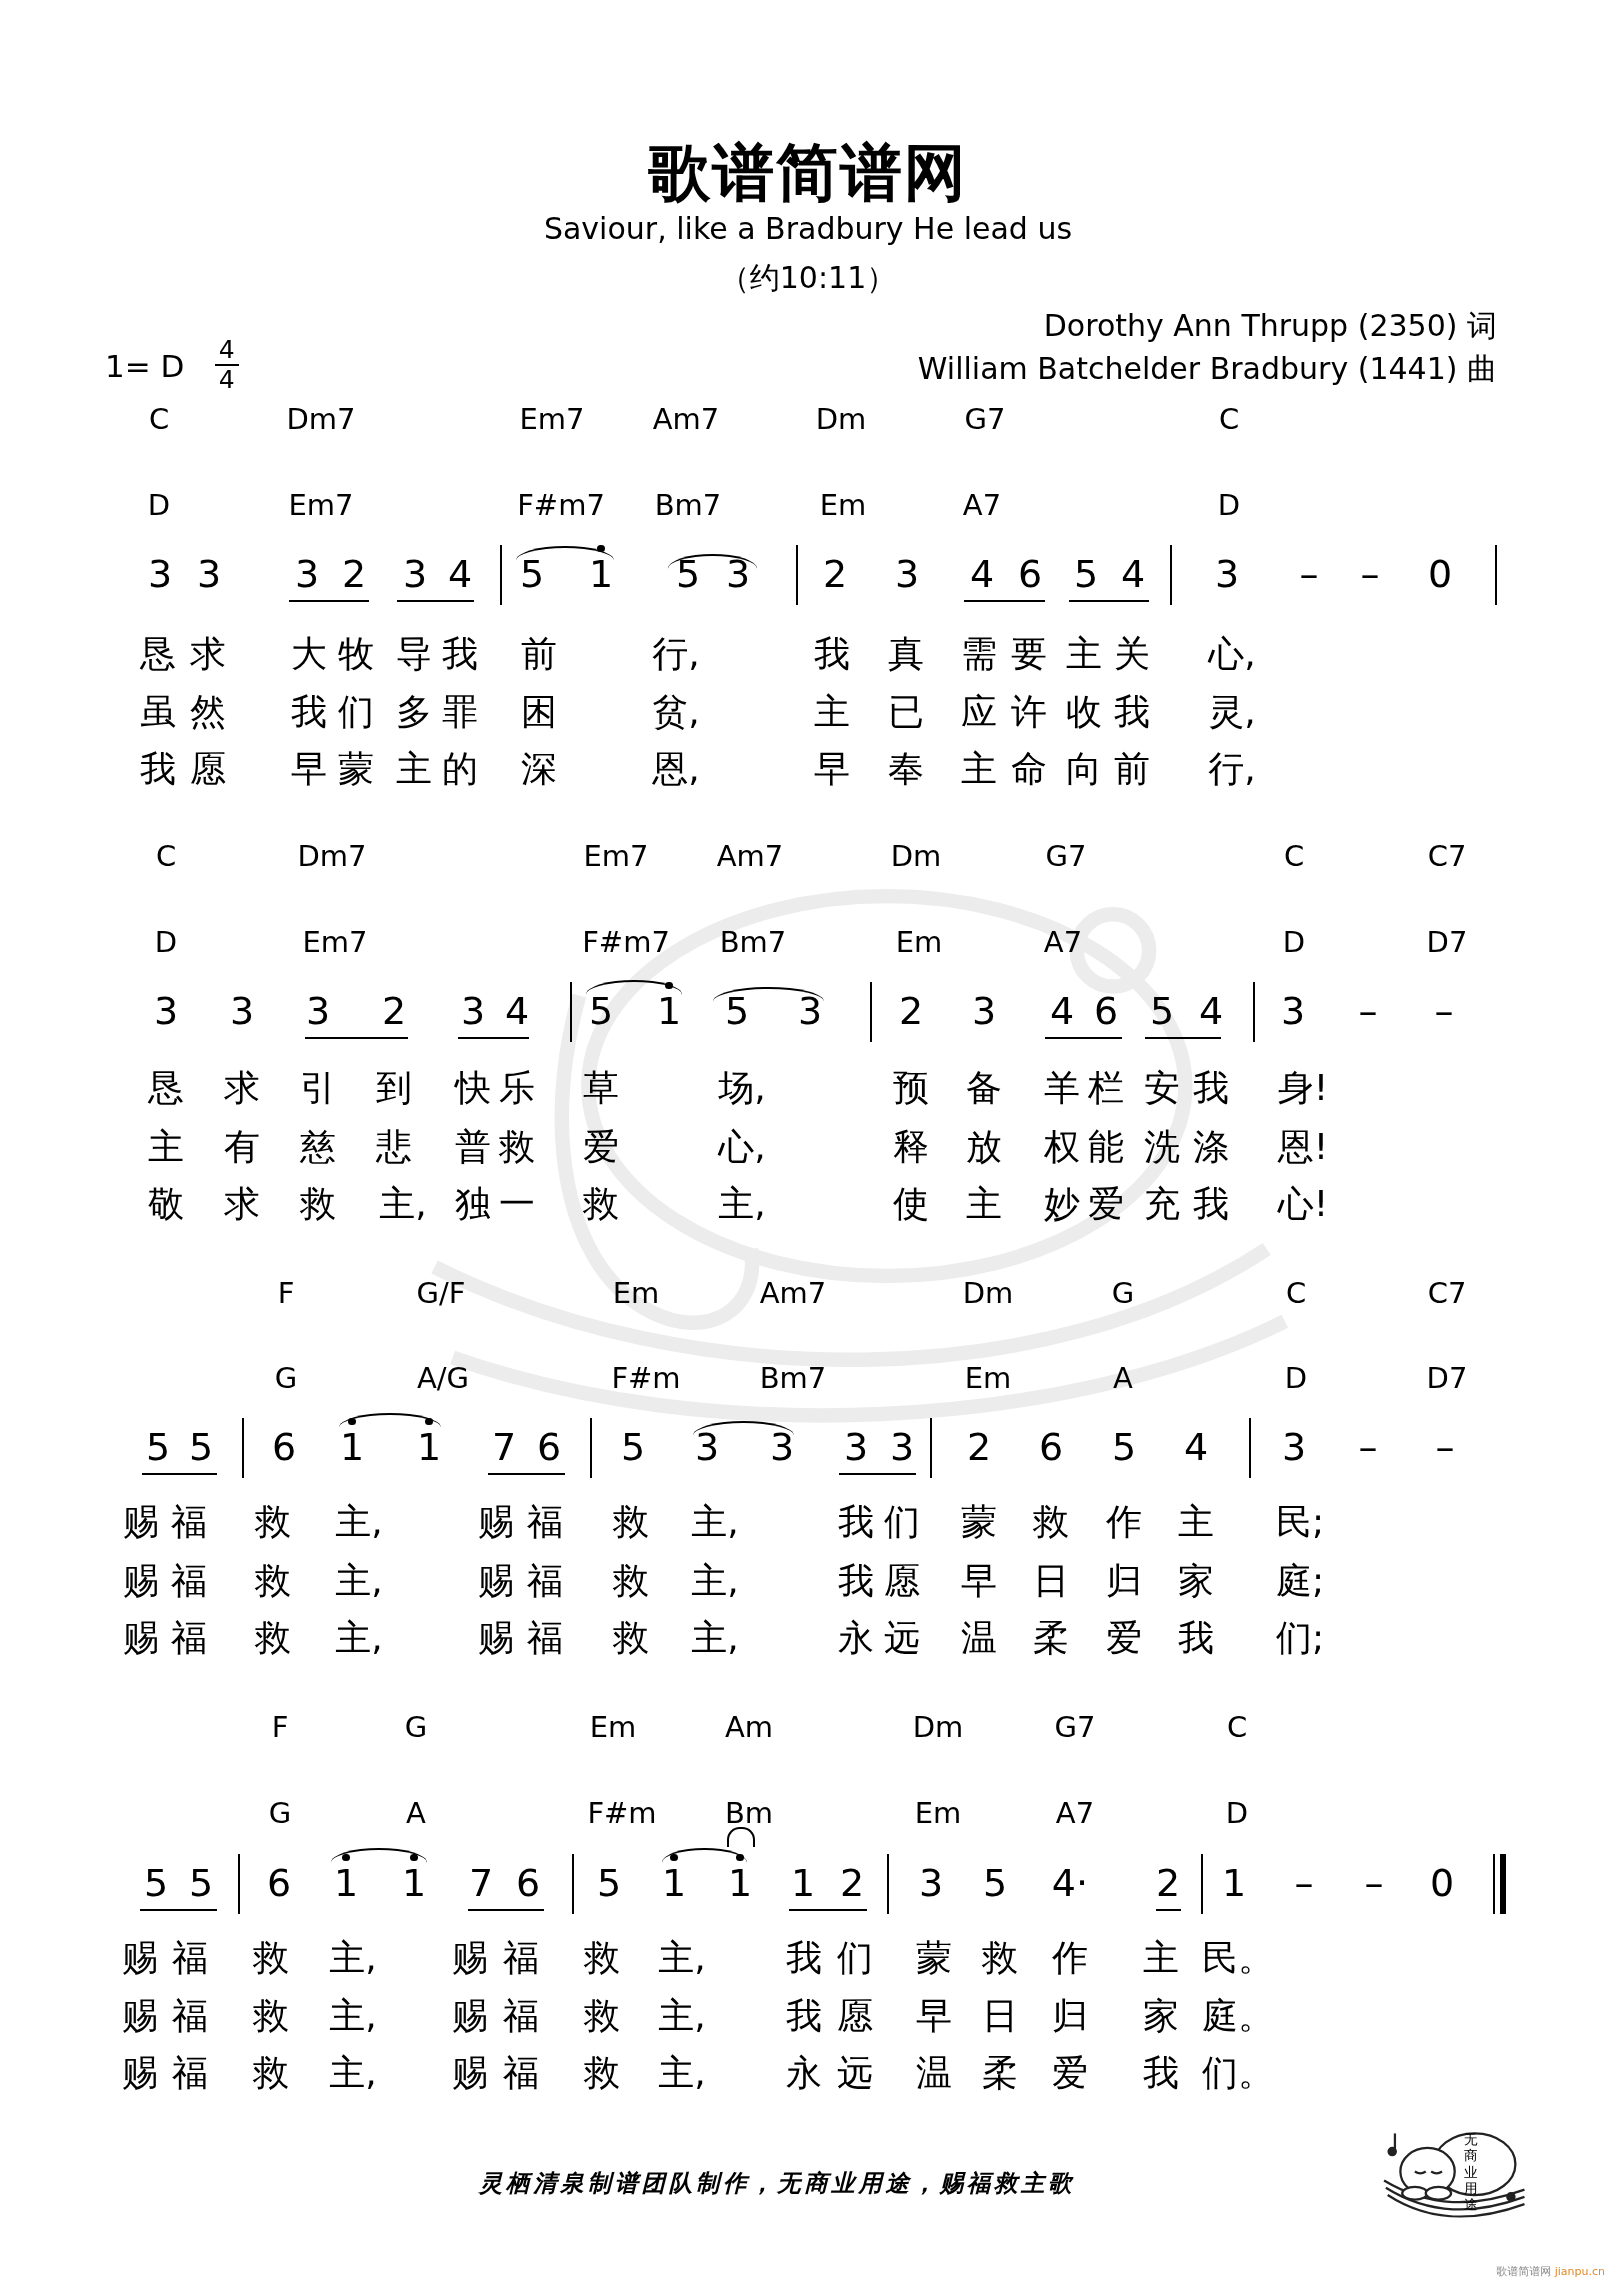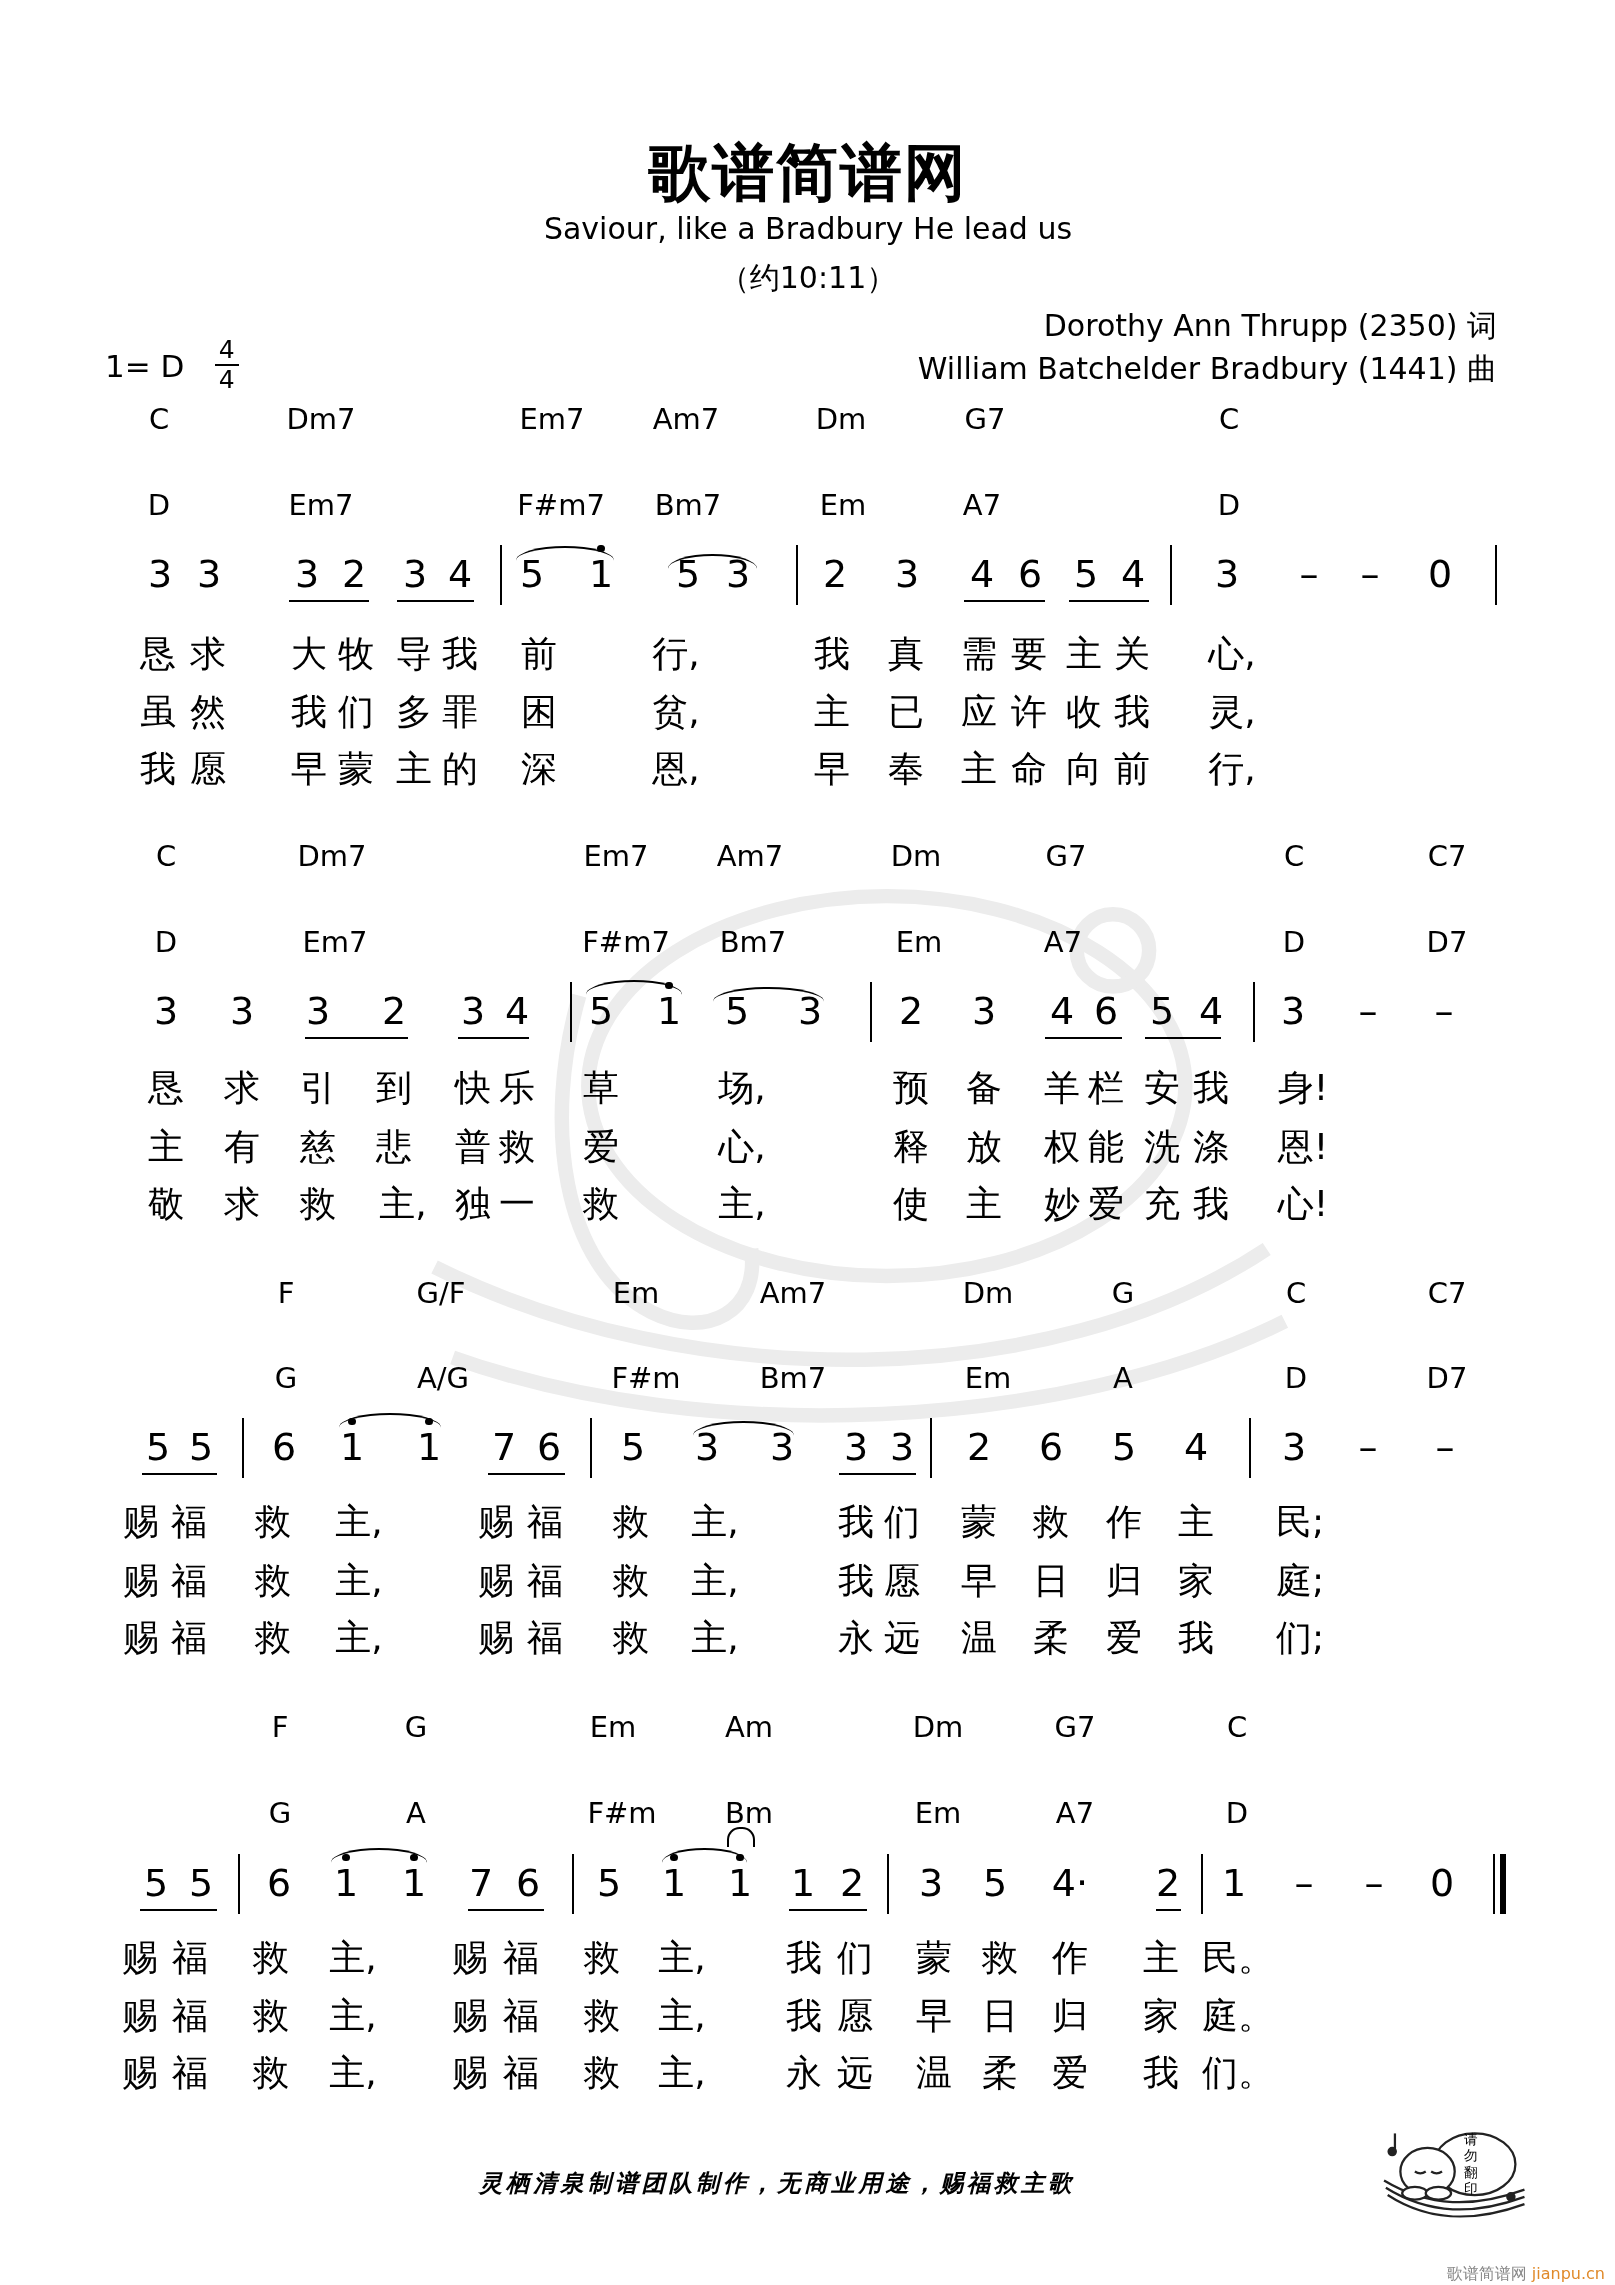--- a/index.html
+++ b/index.html
@@ -14,21 +14,21 @@
   .timesig .bar{display:block;height:1.8px;background:#000;margin:1.8px 0;}
   .chord{font-size:29px;font-family:"DejaVu Sans",sans-serif;white-space:nowrap;transform:translateX(-50%);}
   .note{font-size:38px;font-family:"DejaVu Sans",sans-serif;width:40px;text-align:center;transform:translateX(-50%);line-height:45px;}
   .hi-dot{position:absolute;left:50%;top:-7.2px;width:7.2px;height:7.2px;margin-left:-3.6px;border-radius:50%;background:#000;}
   .ul{height:1.8px;background:#000;}
   .barline{width:1.8px;background:#000;height:60px;}
   .barline.end{width:6.3px;}
   .tie{border-top:2.3px solid #000;border-radius:50% 50% 0 0/100% 100% 0 0;height:12.7px;}
   .lyric{font-size:36px;font-family:"DejaVu Sans",sans-serif;transform:translateX(-50%);white-space:nowrap;}
   .footer{left:479px;top:2167px;font-size:23.5px;font-weight:bold;font-style:italic;font-family:"DejaVu Serif",serif;letter-spacing:3.6px;}
-  .site{right:11px;top:2264px;font-size:16px;color:#888;font-family:"DejaVu Sans",sans-serif;}
+  .site{right:11px;top:2264px;font-size:11px;color:#888;font-family:"DejaVu Sans",sans-serif;}
   .site b{color:#e08a2a;font-weight:normal;}
   .wm{left:326px;top:887px;width:995px;height:561px;}
   .logo{left:1375px;top:2126px;width:154px;height:100px;}
 </style>
 </head>
 <body>
 
 <svg class="abs wm" viewBox="0 0 1100 620" fill="none" stroke="#ececec" stroke-width="16">
   <ellipse cx="620" cy="220" rx="330" ry="210"></ellipse>
   <path d="M280 120 C240 260, 260 420, 360 470 C420 500, 480 470, 470 400"></path>
@@ -417,15 +417,15 @@
   <path d="M14 76 C60 106, 110 106, 165 86"></path>
   <ellipse cx="110" cy="42" rx="45" ry="34" fill="#fff"></ellipse>
   <ellipse cx="58" cy="50" rx="30" ry="26" fill="#fff"></ellipse>
   <path d="M44 50 q6 4 12 0 M62 50 q6 4 12 0"></path>
   <ellipse cx="44" cy="74" rx="14" ry="7" fill="#fff"></ellipse>
   <ellipse cx="70" cy="74" rx="14" ry="7" fill="#fff"></ellipse>
   <path d="M22 8 v20"></path>
     <circle cx="19" cy="28" r="4" fill="#222"></circle>
   <circle cx="150" cy="78" r="4" fill="#222"></circle>
 </svg>
-<div class="abs" style="left:1464px;top:2131px;font-size:13.6px;line-height:16.3px;width:16.3px;font-family:'DejaVu Sans',sans-serif;">请勿翻印</div>
+<div class="abs" style="left:1464px;top:2131px;font-size:13.6px;line-height:16.3px;width:16.3px;font-family:'DejaVu Sans',sans-serif;">无商业用途</div>
 <div class="abs site"><span>歌谱简谱网</span> <b>jianpu.cn</b></div>
 
 
 </body></html>

